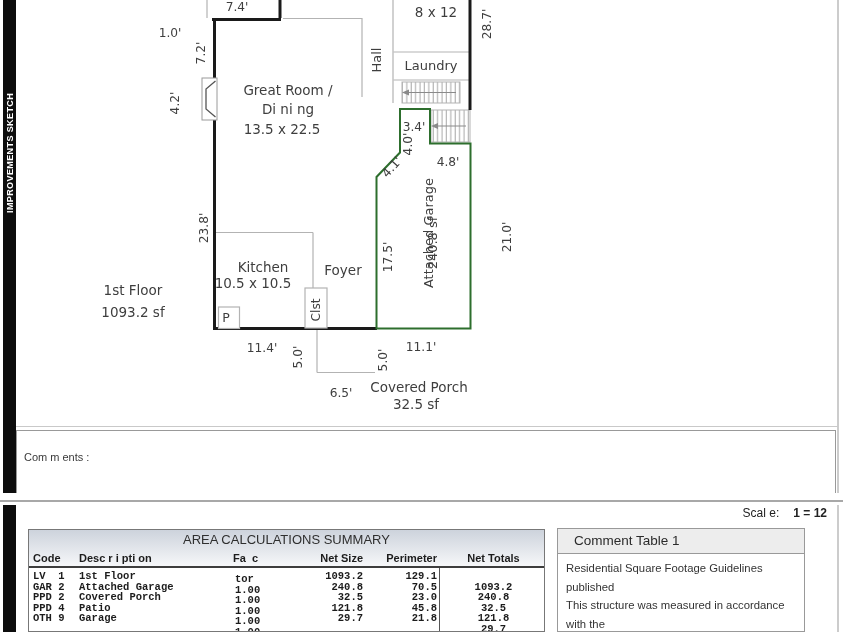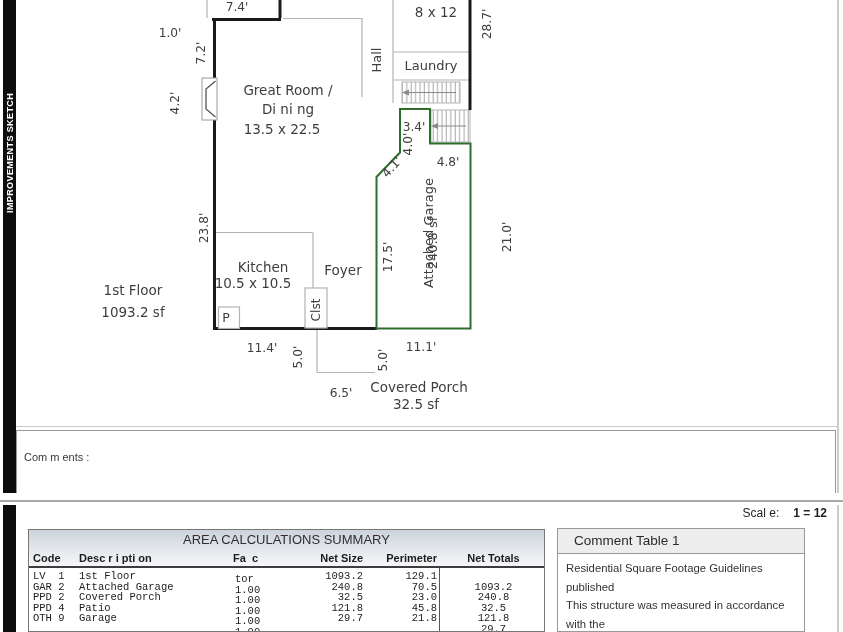--- a/index.html
+++ b/index.html
@@ -29,21 +29,21 @@
         border:1px solid #777;background:#fff;box-sizing:border-box;overflow:hidden;}
   .at-headband{position:absolute;left:0;top:0;right:0;height:36px;
         background:linear-gradient(180deg,#cdd3dc,#f6f7f9);}
   .at-title{position:absolute;left:0;right:0;top:2px;text-align:center;
         font-size:13px;color:#2f2f2f;}
   .at-head{position:absolute;left:0;right:0;top:22px;height:13px;
         font-weight:bold;font-size:11px;color:#1c1c1c;}
   .at-hr{position:absolute;left:0;right:0;top:36px;border-top:2px solid #3d3d3d;}
   .at-vline{position:absolute;left:410px;top:38px;bottom:0;width:0;border-left:1.4px solid #555;}
   .at-row{position:absolute;left:0;right:0;height:11px;
-        font-family:"Liberation Mono",monospace;font-weight:normal;font-size:10.5px;
+        font-family:"Liberation Mono",monospace;font-weight:bold;font-size:10.5px;
         color:#1c1c1c;white-space:pre;}
   .at-row span,.at-head span{position:absolute;top:0;}
   .c-code{left:4px;}
   .c-desc{left:50px;}
   .c-fac{left:206px;}
   .at-row .c-fac{top:3px;}
   .at-head .c-fac{left:204px;}
   .c-size{left:258px;width:76px;text-align:right;}
   .c-per{left:341px;width:67px;text-align:right;}
   .c-tot{left:426px;width:77px;text-align:center;}

